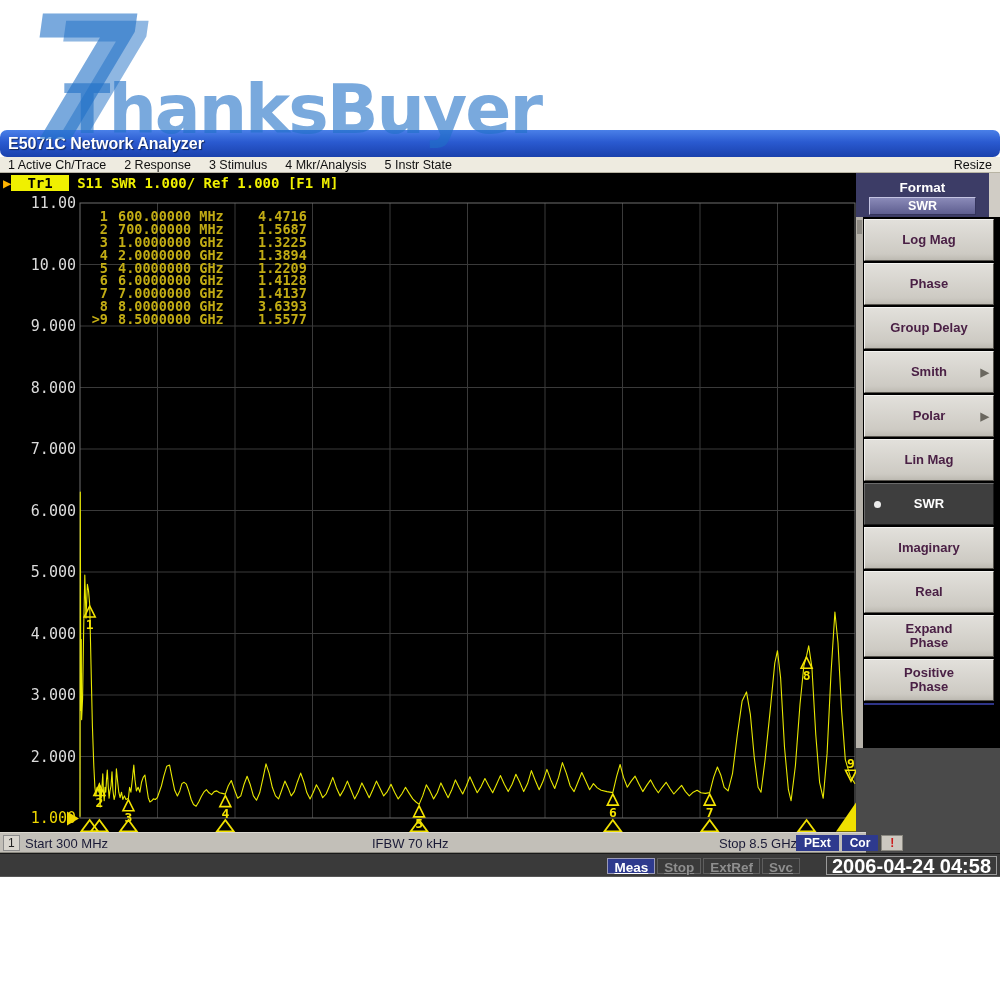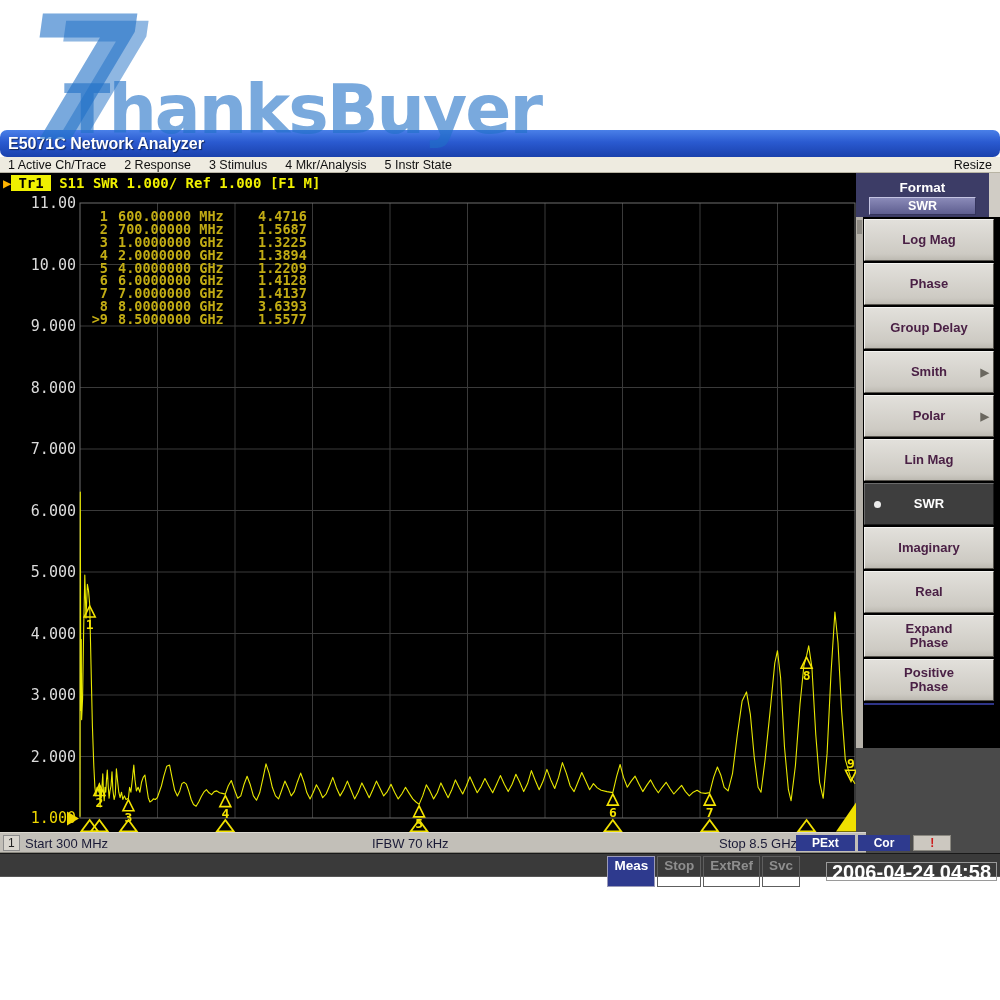--- a/index.html
+++ b/index.html
@@ -27,21 +27,21 @@
              font-size:12.5px; color:#101010; padding:0 8px; }
   .menu-item { white-space:nowrap; }
   .menu-resize { margin-left:auto; }
 
   
   .screen { position:absolute; left:0; top:173px; width:856px; height:659px; background:#000; }
   .screen svg { position:absolute; left:0; top:0; }
   .trace-info { position:absolute; left:3px; top:2px; font-family:"DejaVu Sans Mono", monospace;
                 font-size:14px; font-weight:bold; color:#f0f000; white-space:pre; z-index:5; }
   .trace-info .arrow { color:#ffb400; }
-  .tr-chip { background:#f0f000; color:#000; padding:0 7px; }
+  .tr-chip { background:#f0f000; color:#000; padding:0 16px; }
   .marker-table { position:absolute; left:84px; top:37px; font-family:"DejaVu Sans Mono", monospace;
                   font-size:13.5px; font-weight:bold; color:#c2ac14; z-index:4; }
   .mrow { display:flex; line-height:12.9px; height:12.9px; white-space:pre; }
   .mn { width:24px; text-align:right; }
   .mf { width:148px; padding-left:10px; }
   .mv { padding-left:2px; }
 
   
   .panel { position:absolute; left:856px; top:173px; width:144px; height:680px; background:#000; }
   .panel-header { position:absolute; left:0; top:0; width:133px; height:44px; background:#3c3c66; }
@@ -69,30 +69,30 @@
   
   .channel-bar { position:absolute; left:0; top:832px; width:866px; height:21px; background:#c2bfb8;
                  border-top:1px solid #dad7d0; border-bottom:1px solid #8a8880;
                  font-size:13px; color:#1a1a36; }
   .ch-num { position:absolute; left:3px; top:2px; border:1px solid #8c8c8c; background:#d8d5ce;
             padding:0 4px; font-size:12px; height:16px; line-height:15px; color:#222; }
   .ch-start { position:absolute; left:25px; top:3px; }
   .ch-ifbw  { position:absolute; left:372px; top:3px; }
   .ch-stop  { position:absolute; left:719px; top:3px; }
   .badges { position:absolute; left:796px; top:2px; display:flex; gap:3px; }
-  .badge { height:16px; line-height:16px; padding:0 16px; font-size:12px; font-weight:bold; }
+  .badge { height:16px; line-height:16px; padding:0 8px; font-size:12px; font-weight:bold; }
   .badge.navy { background:#2e3a8e; color:#fff; }
   .badge.alert { background:#ccc8c0; color:#cc1818; border:1px solid #8a8880; line-height:14px; }
 
   
   .status-bar { position:absolute; left:0; top:853px; width:1000px; height:24px; background:#3a3a3a;
                 border-top:1px solid #191919; border-bottom:1px solid #565656; }
   .sb-items { position:absolute; right:3px; top:2px; display:flex; gap:2px; align-items:center; }
-  .sb-item { height:31px; line-height:18px; padding:0 6px; font-size:13.5px; font-weight:bold;
-             color:#8e8e8e; border:1px solid #5e5e5e; }
+  .sb-item { height:16px; line-height:18px; padding:0 6px; font-size:13.5px; font-weight:bold;
+             color:#8e8e8e; border:1px solid #5e5e5e;text-decoration:underline; }
   .sb-item.active { background:#2e3a8e; color:#fff; border-color:#9a9ab8; }
   .sb-date { height:19px; line-height:18px; padding:0 5px; font-size:20px; font-weight:bold;
              color:#fff; border:1px solid #9a9a9a;margin-left:24px; }
 </style>
 </head>
 <body>
 
 <div class="page">
 
   <div class="watermark">

